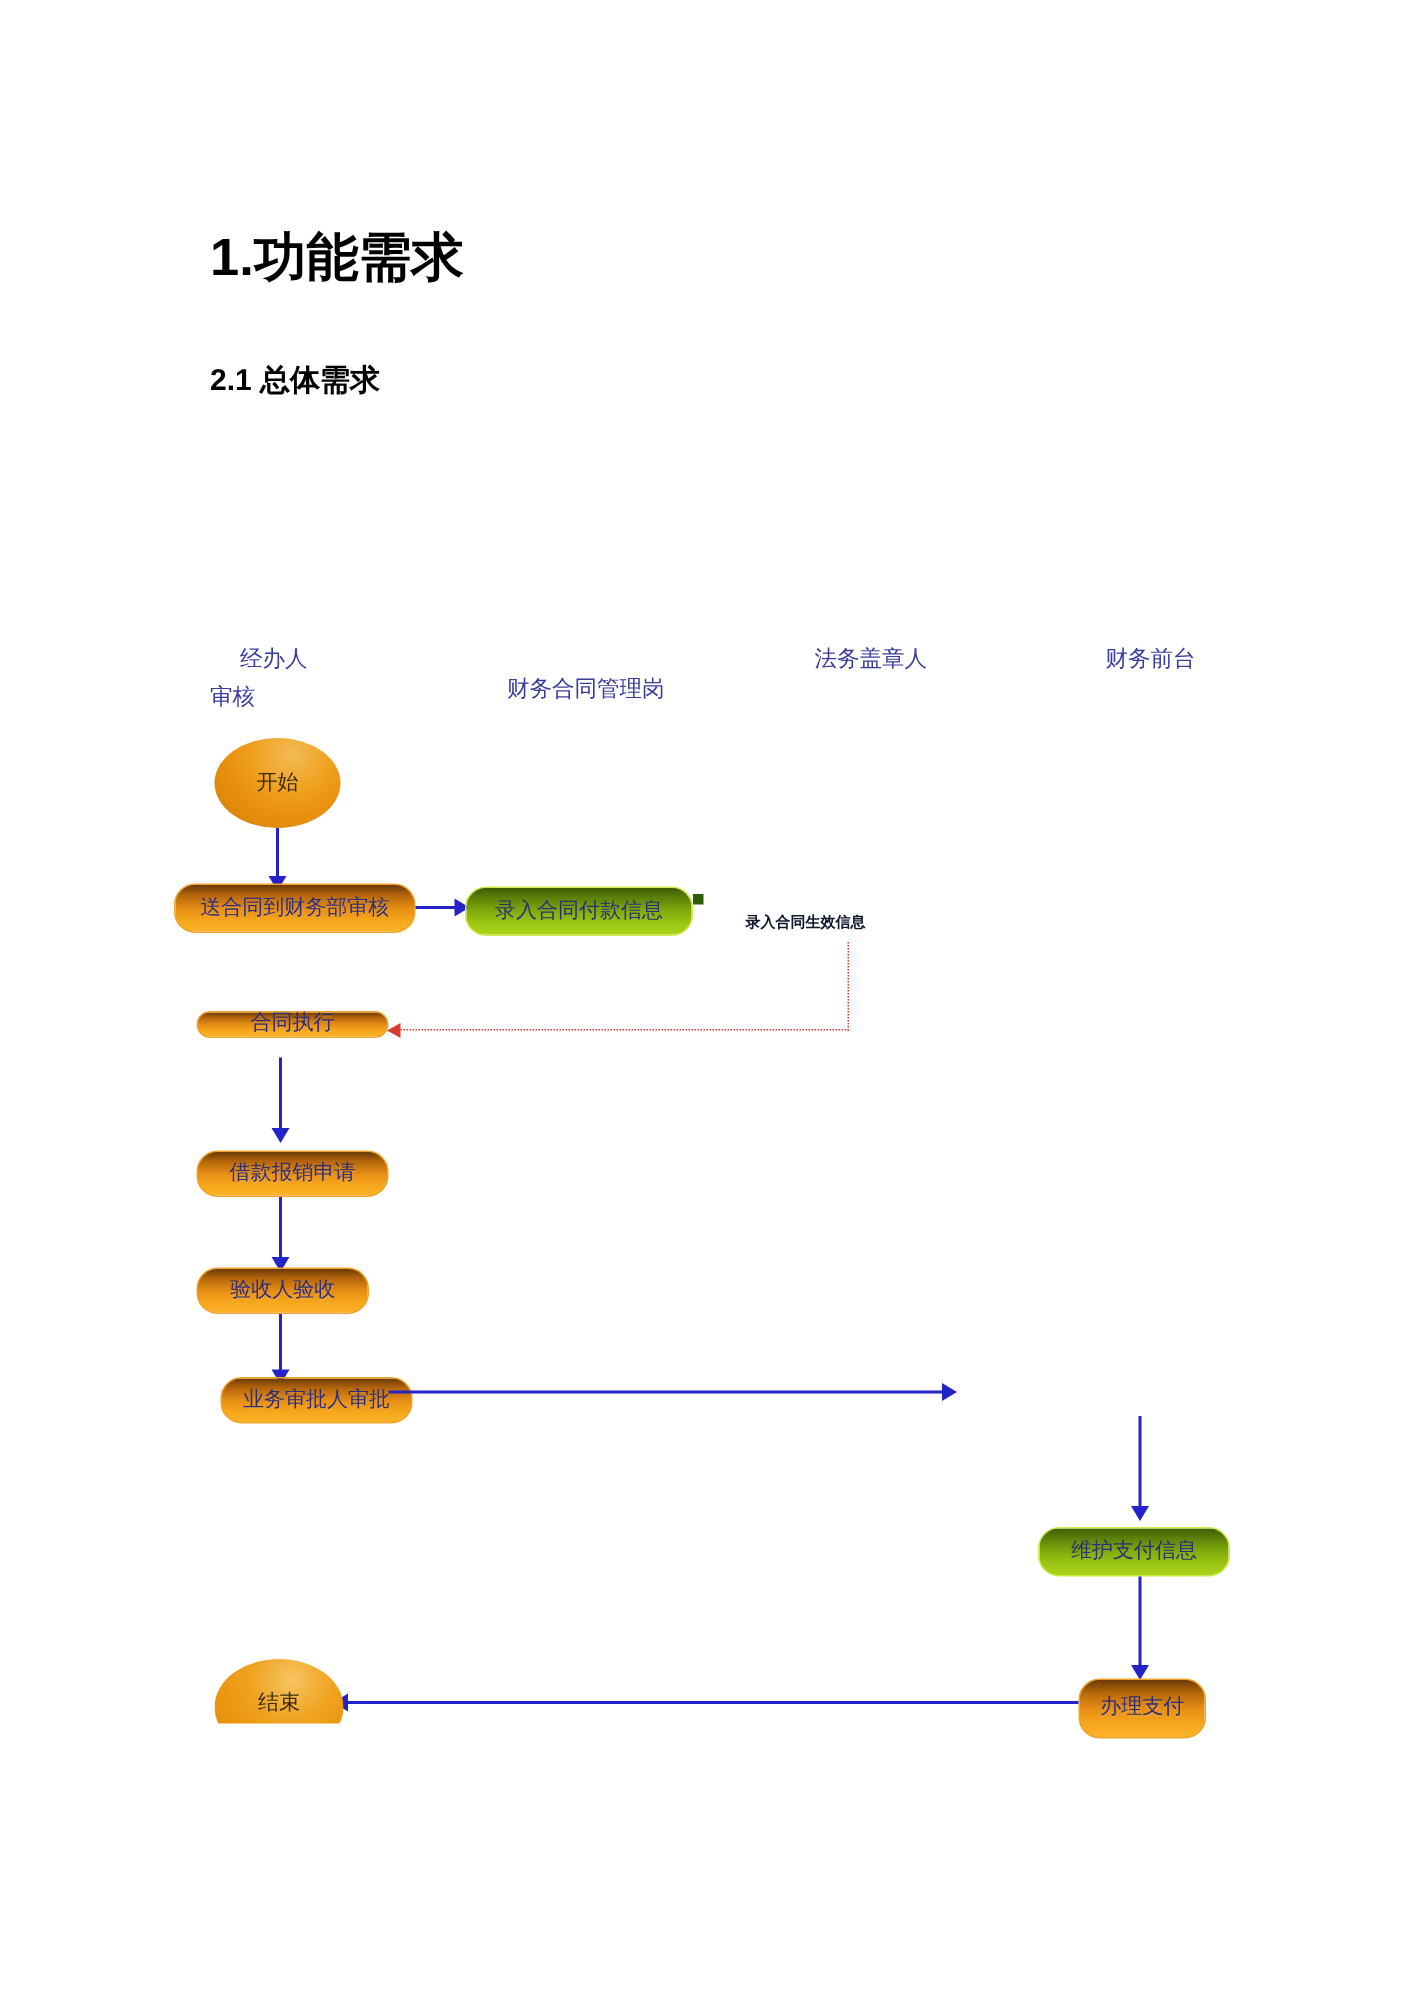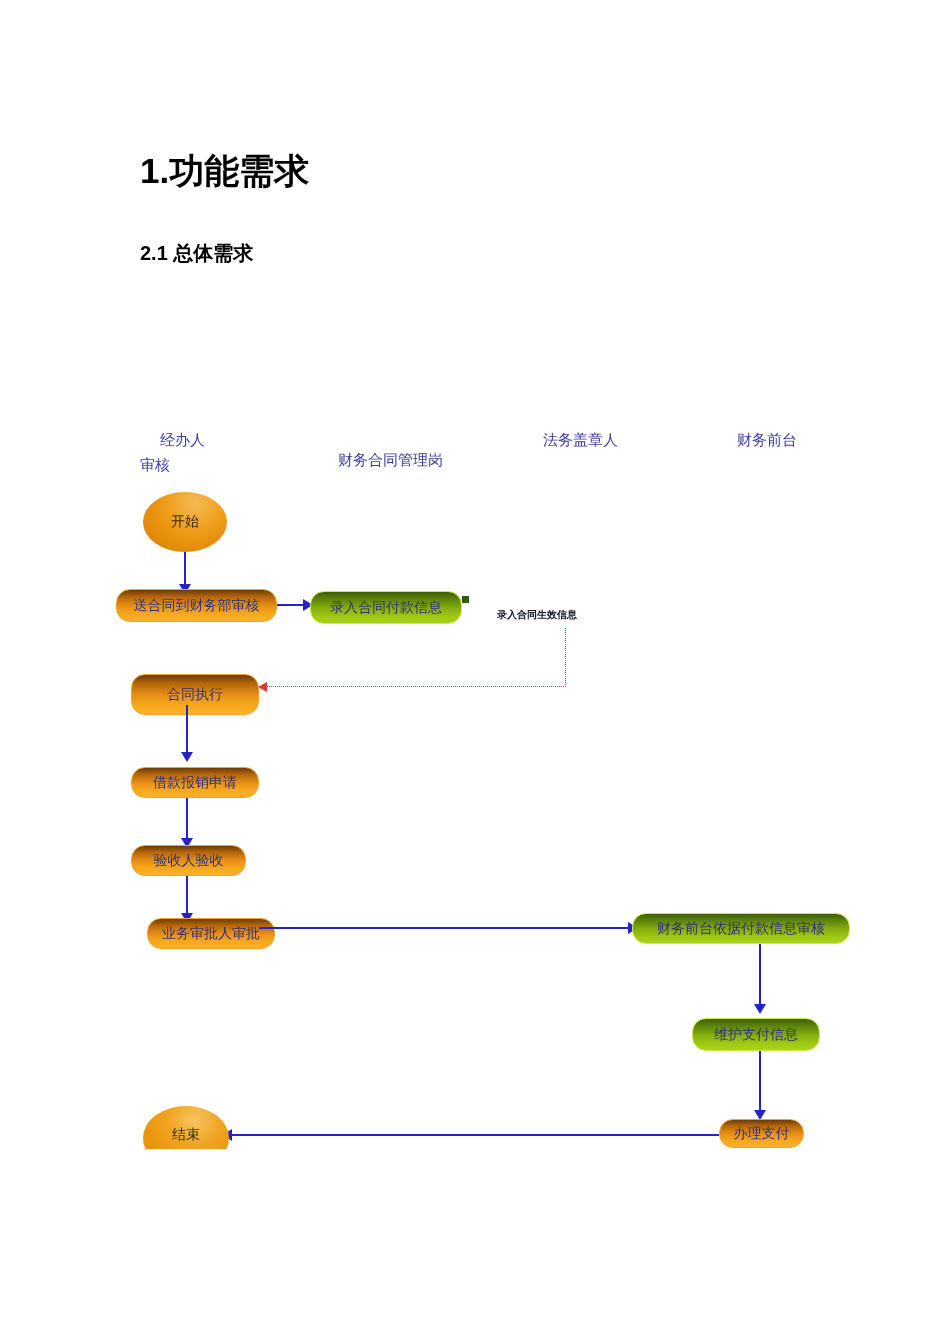--- a/index.html
+++ b/index.html
@@ -229,21 +229,21 @@
   <div class="handle-nub" style="left:462px; top:596px;"></div>
 
   <div class="note-label" style="left:497px; top:608px;">
     <span>录入合同生效信息</span>
   </div>
 
   <div class="dot-v" style="left:565px; top:628px; height:59px;"></div>
   <div class="dot-h" style="left:267px; top:686px; width:299px;"></div>
   <div class="arrow-left-red" style="left:258px; top:682px;"></div>
 
-  <div class="node node-orange" style="left:131px; top:674px; width:128px; height:41px;">
+  <div class="node node-orange" style="left:131px; top:674px; width:128px; height:18px;">
     <span>合同执行</span>
   </div>
 
   <div class="conn-v" style="left:186px; top:705px; height:50px;"></div>
   <div class="arrow-down" style="left:181px; top:752px;"></div>
 
   <div class="node node-orange" style="left:131px; top:767px; width:128px; height:31px;">
     <span>借款报销申请</span>
   </div>
 
@@ -257,35 +257,32 @@
   <div class="conn-v" style="left:186px; top:876px; height:40px;"></div>
   <div class="arrow-down" style="left:181px; top:913px;"></div>
 
   <div class="node node-orange" style="left:131px; top:918px; width:128px; height:31px;margin-left:16px;">
     <span>业务审批人审批</span>
   </div>
 
   <div class="conn-h" style="left:259px; top:927px; width:375px;"></div>
   <div class="arrow-right" style="left:628px; top:922px;"></div>
 
-  <div class="node node-green" style="left:632px; top:913px; width:218px; height:31px;">
-    <span>财务前台依据付款信息审核</span>
-  </div>
 
   <div class="conn-v" style="left:759px; top:944px; height:62px;"></div>
   <div class="arrow-down" style="left:754px; top:1004px;"></div>
 
   <div class="node node-green" style="left:692px; top:1018px; width:128px; height:33px;">
     <span>维护支付信息</span>
   </div>
 
   <div class="conn-v" style="left:759px; top:1051px; height:63px;"></div>
   <div class="arrow-down" style="left:754px; top:1110px;"></div>
 
-  <div class="node node-orange" style="left:719px; top:1119px; width:85px; height:29px;">
+  <div class="node node-orange" style="left:719px; top:1119px; width:85px; height:40px;">
     <span>办理支付</span>
   </div>
 
   <div class="conn-h" style="left:231px; top:1134px; width:488px;"></div>
   <div class="arrow-left" style="left:222px; top:1129px;"></div>
 
   <div class="half-ellipse-wrap" style="left:143px; top:1106px; width:86px; height:43px;">
     <div class="half-ellipse-inner" style="width:86px; height:64px;">
       <span style="margin-top:-6px;">结束</span>
     </div>

